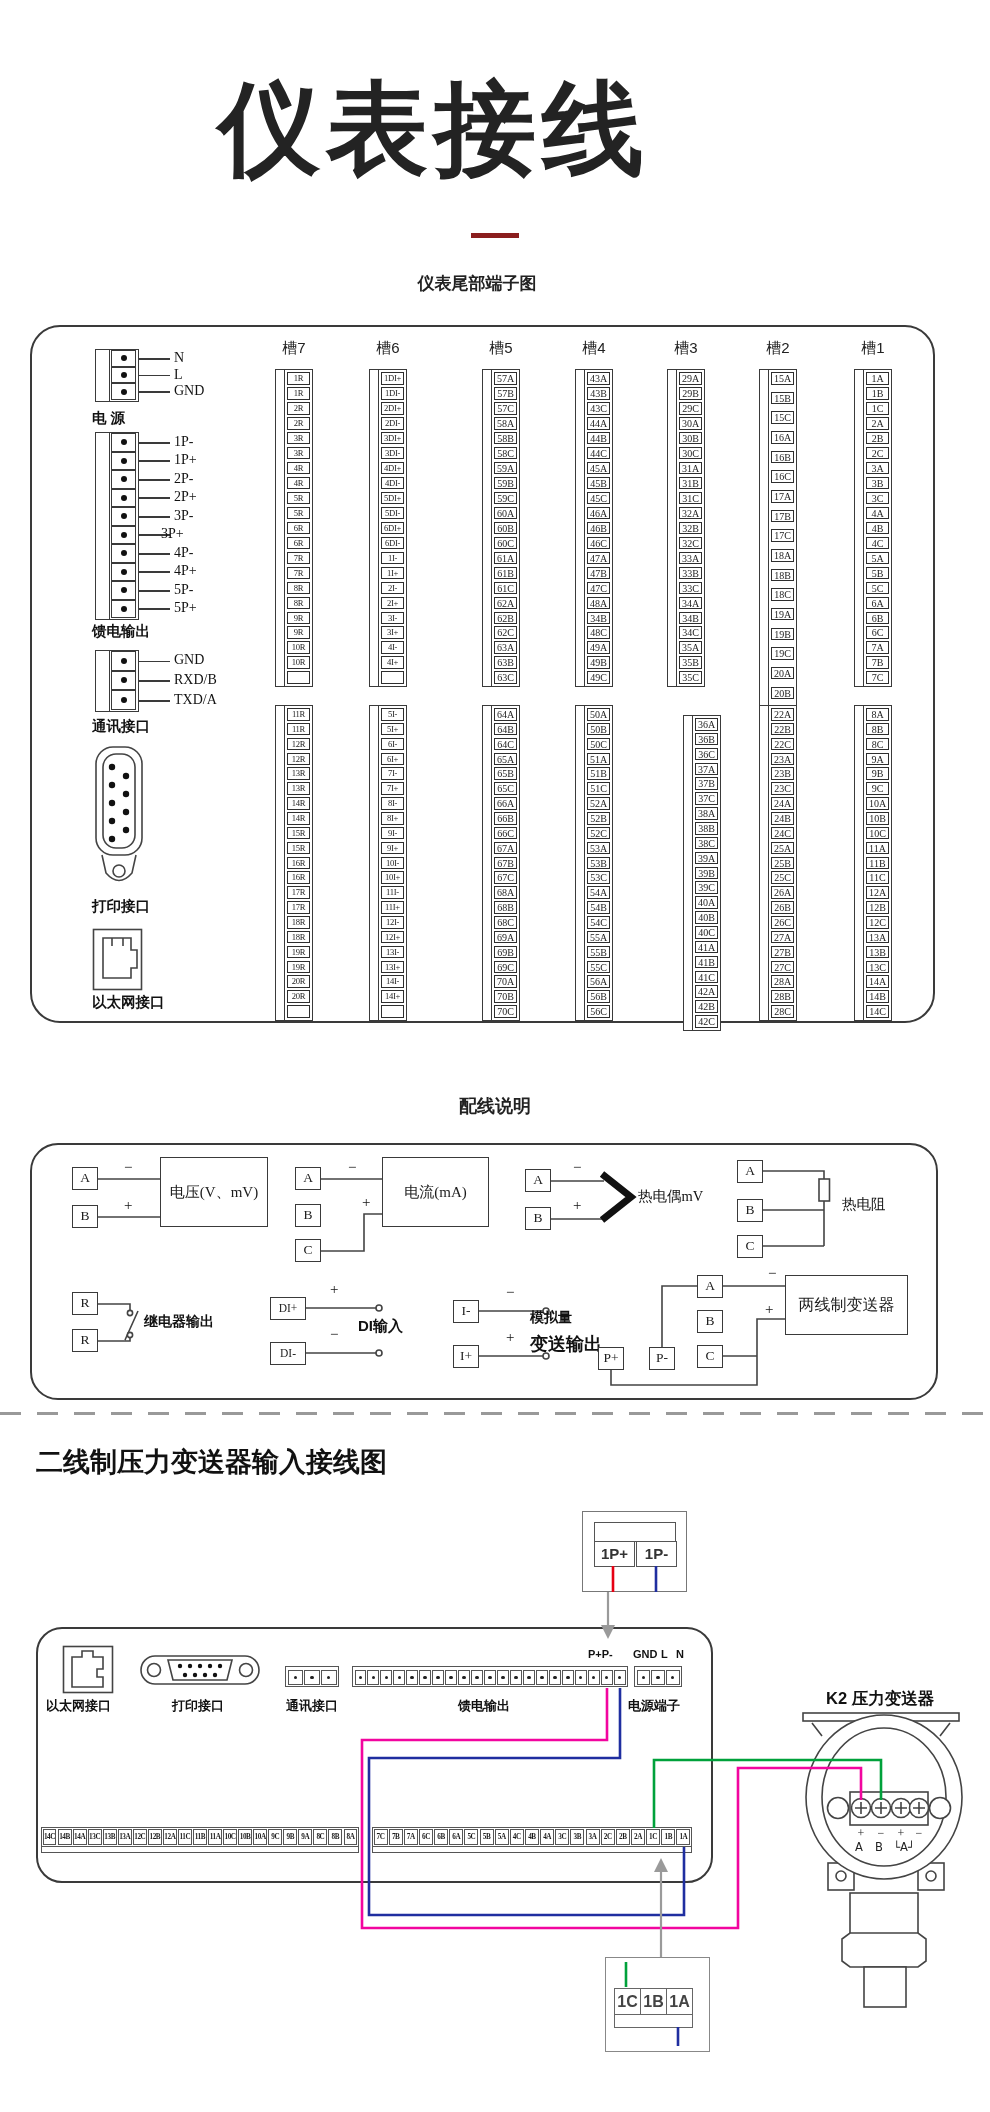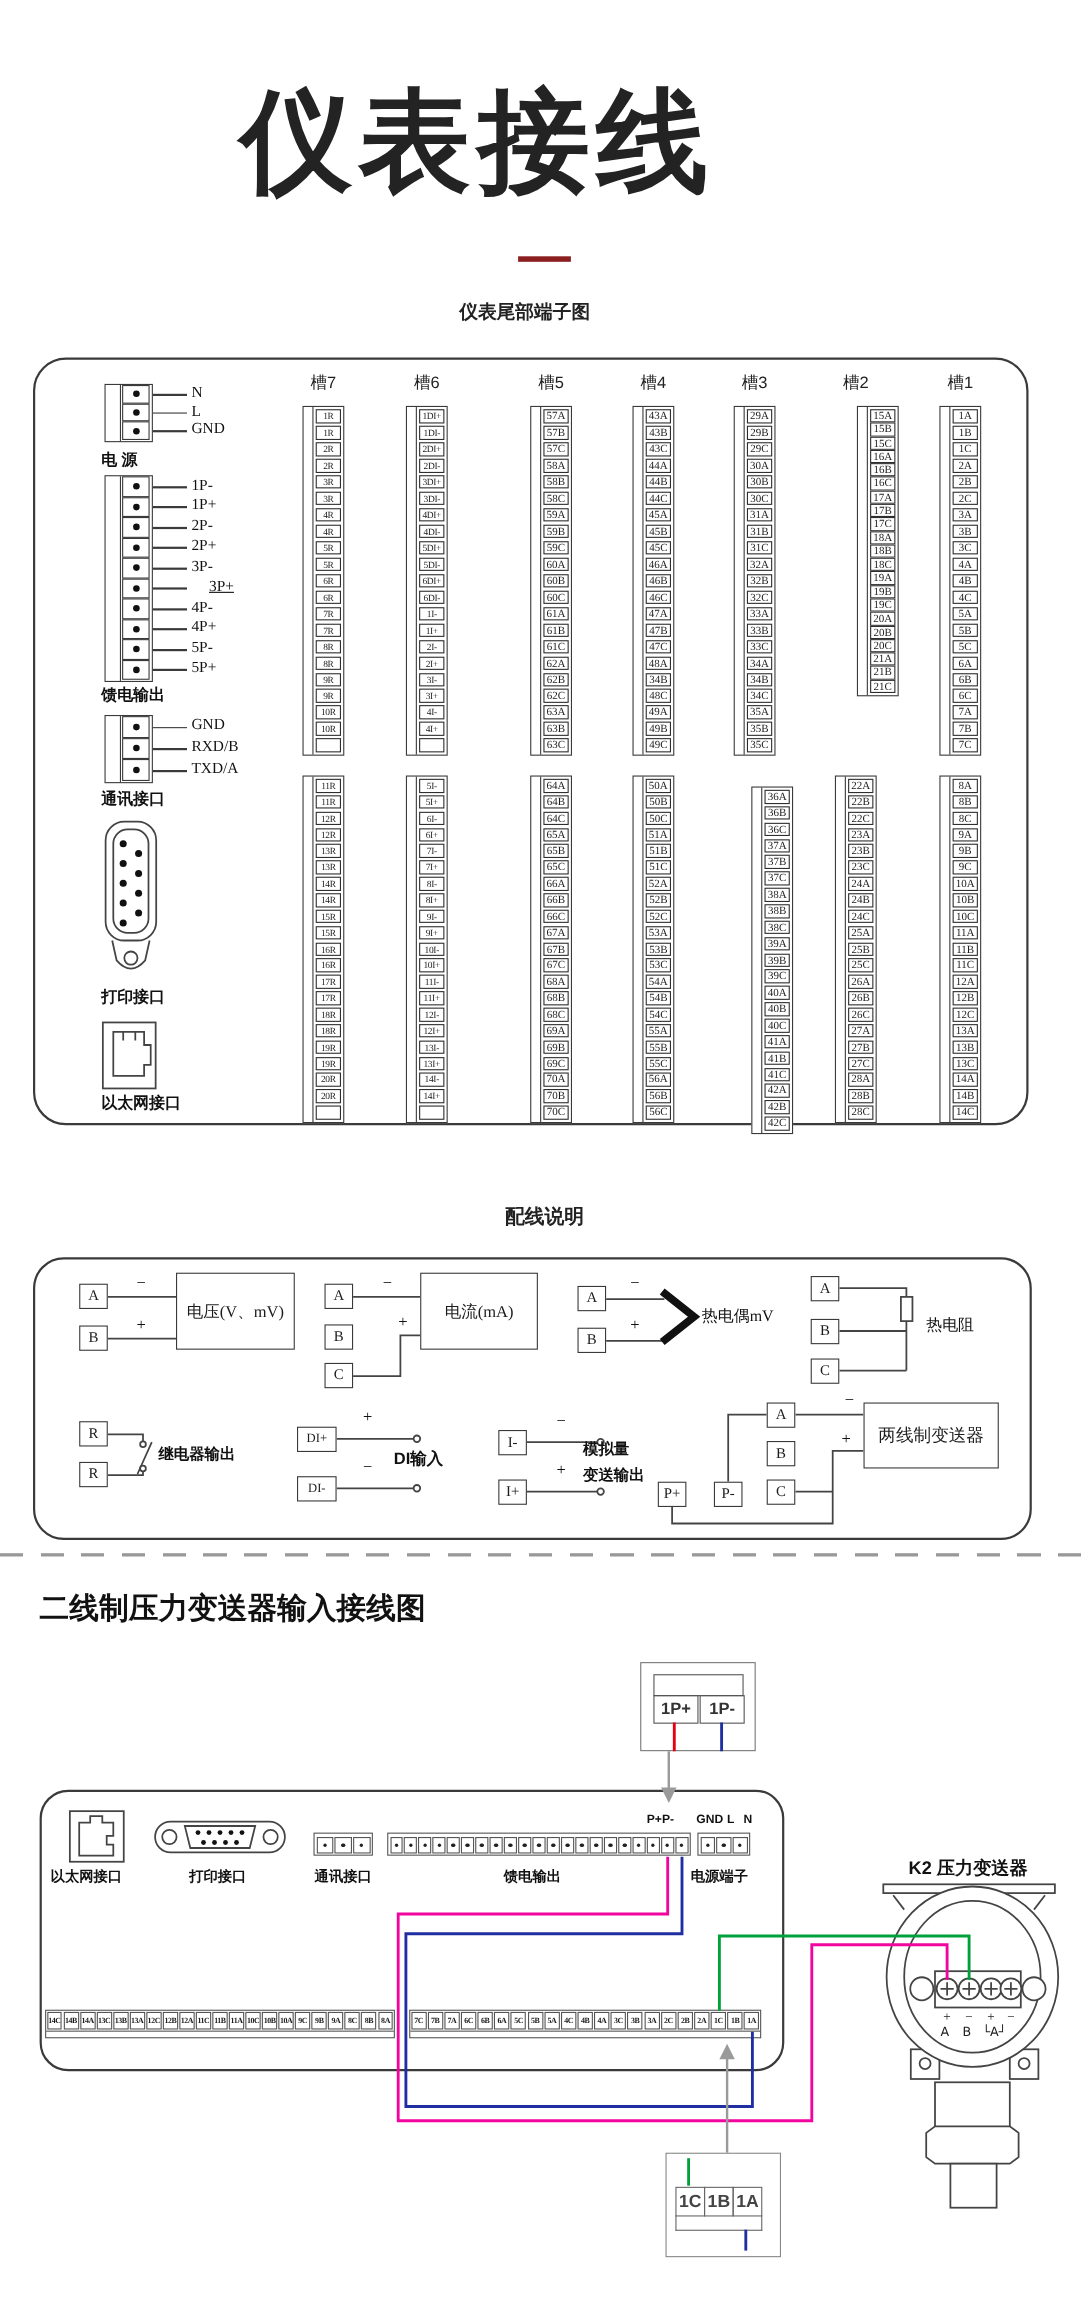--- a/index.html
+++ b/index.html
@@ -357,21 +357,21 @@
         <div class="c">40B</div>
         <div class="c">40C</div>
         <div class="c">41A</div>
         <div class="c">41B</div>
         <div class="c">41C</div>
         <div class="c">42A</div>
         <div class="c">42B</div>
         <div class="c">42C</div>
       </div>
       <div class="slothead" style="left: 717px; top: 12px;">槽2</div>
-      <div class="slot" style="left: 727px; top: 42px; height: 264px; margin-left: 20px;">
+      <div class="slot" style="left: 727px; top: 42px; height: 412px;">
         <div class="c">15A</div>
         <div class="c">15B</div>
         <div class="c">15C</div>
         <div class="c">16A</div>
         <div class="c">16B</div>
         <div class="c">16C</div>
         <div class="c">17A</div>
         <div class="c">17B</div>
         <div class="c">17C</div>
         <div class="c">18A</div>
@@ -484,21 +484,21 @@
       <div class="tlabel" style="left: 142px; top: 106.75px;">1P-</div>
       <div class="wireh" style="left: 107px; top: 133.45px; width: 31px;"></div>
       <div class="tlabel" style="left: 142px; top: 125.25px;">1P+</div>
       <div class="wireh" style="left: 107px; top: 151.95px; width: 31px;"></div>
       <div class="tlabel" style="left: 142px; top: 143.75px;">2P-</div>
       <div class="wireh" style="left: 107px; top: 170.45px; width: 31px;"></div>
       <div class="tlabel" style="left: 142px; top: 162.25px;">2P+</div>
       <div class="wireh" style="left: 107px; top: 188.95px; width: 31px;"></div>
       <div class="tlabel" style="left: 142px; top: 180.75px;">3P-</div>
       <div class="wireh" style="left: 107px; top: 207.45px; width: 31px;"></div>
-      <div class="tlabel" style="left: 158px; top: 199.25px; text-decoration: underline;">3P+</div>
+      <div class="tlabel" style="left: 129px; top: 199.25px;">3P+</div>
       <div class="wireh" style="left: 107px; top: 225.95px; width: 31px;"></div>
       <div class="tlabel" style="left: 142px; top: 217.75px;">4P-</div>
       <div class="wireh" style="left: 107px; top: 244.45px; width: 31px;"></div>
       <div class="tlabel" style="left: 142px; top: 236.25px;">4P+</div>
       <div class="wireh" style="left: 107px; top: 262.95px; width: 31px;"></div>
       <div class="tlabel" style="left: 142px; top: 254.75px;">5P-</div>
       <div class="wireh" style="left: 107px; top: 281.45px; width: 31px;"></div>
       <div class="tlabel" style="left: 142px; top: 273.25px;">5P+</div>
       <div class="lgb" style="left: 63px; top: 323px; width: 44px; height: 62px;">
         <div class="lgr" style="top: 0px; height: 19.6667px;"></div>
@@ -575,21 +575,21 @@
     <div class="tb" style="left:238px;top:197px;width:36px;font-size:11.5px;">DI-</div>
     <div class="sgn" style="left:298px;top:136px;">+</div>
     <div class="sgn" style="left:298px;top:181px;">−</div>
     <div class="wlab" style="left:326px;top:172px;font-family:'Liberation Sans',sans-serif;font-size:15px;font-weight:600;">DI输入</div>
 
     <div class="tb" style="left:421px;top:155px;">I-</div>
     <div class="tb" style="left:421px;top:200px;">I+</div>
     <div class="sgn" style="left:474px;top:139px;">−</div>
     <div class="sgn" style="left:474px;top:184px;">+</div>
     <div class="wlab" style="left:498px;top:164px;font-family:'Liberation Sans',sans-serif;font-size:14px;font-weight:600;">模拟量</div>
-    <div class="wlab" style="left:498px;top:187px;font-family:'Liberation Sans',sans-serif;font-size:14px;font-weight:600;">变送输出</div>
+    <div class="wlab" style="left:498px;top:187px;font-family:'Liberation Sans',sans-serif;font-size:18px;font-weight:600;">变送输出</div>
 
     <div class="tb" style="left:665px;top:130px;">A</div>
     <div class="tb" style="left:665px;top:165px;">B</div>
     <div class="tb" style="left:665px;top:200px;">C</div>
     <div class="tb" style="left:566px;top:202px;">P+</div>
     <div class="tb" style="left:617px;top:202px;">P-</div>
     <div class="bigb" style="left:753px;top:130px;width:123px;height:60px;font-size:16px;">两线制变送器</div>
     <div class="sgn" style="left:736px;top:120px;">−</div>
     <div class="sgn" style="left:733px;top:156px;">+</div>
   </div>

